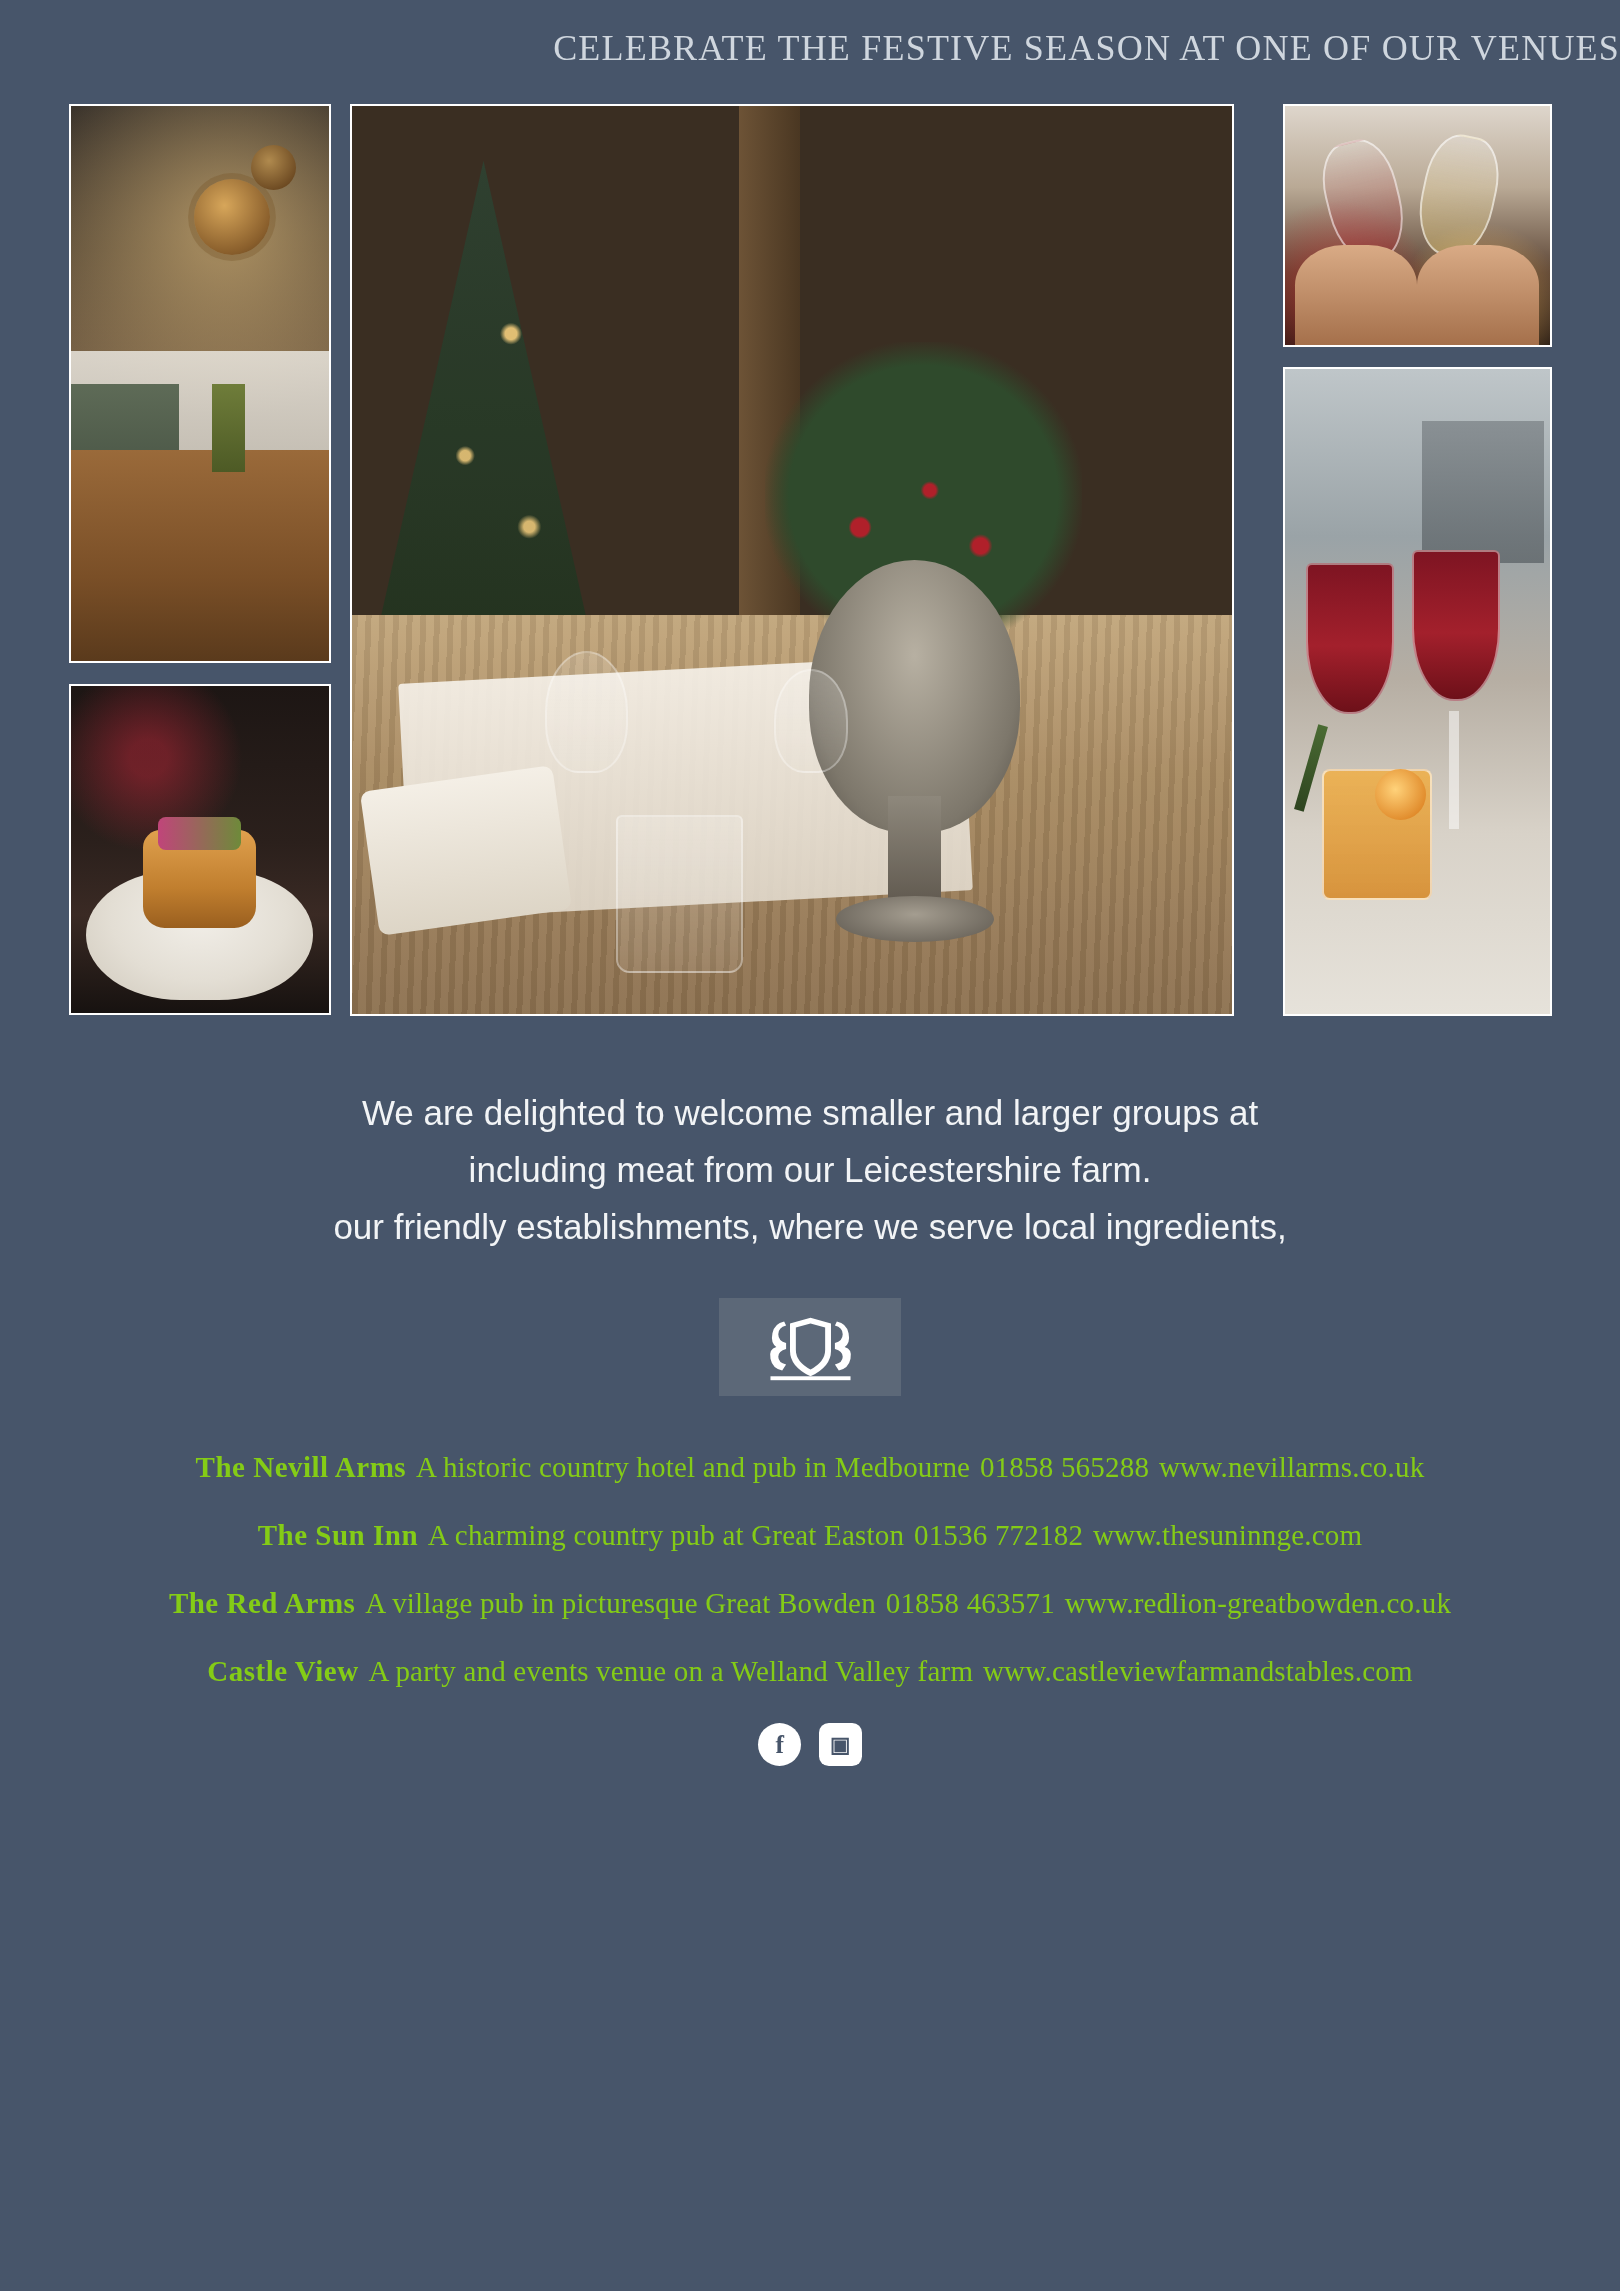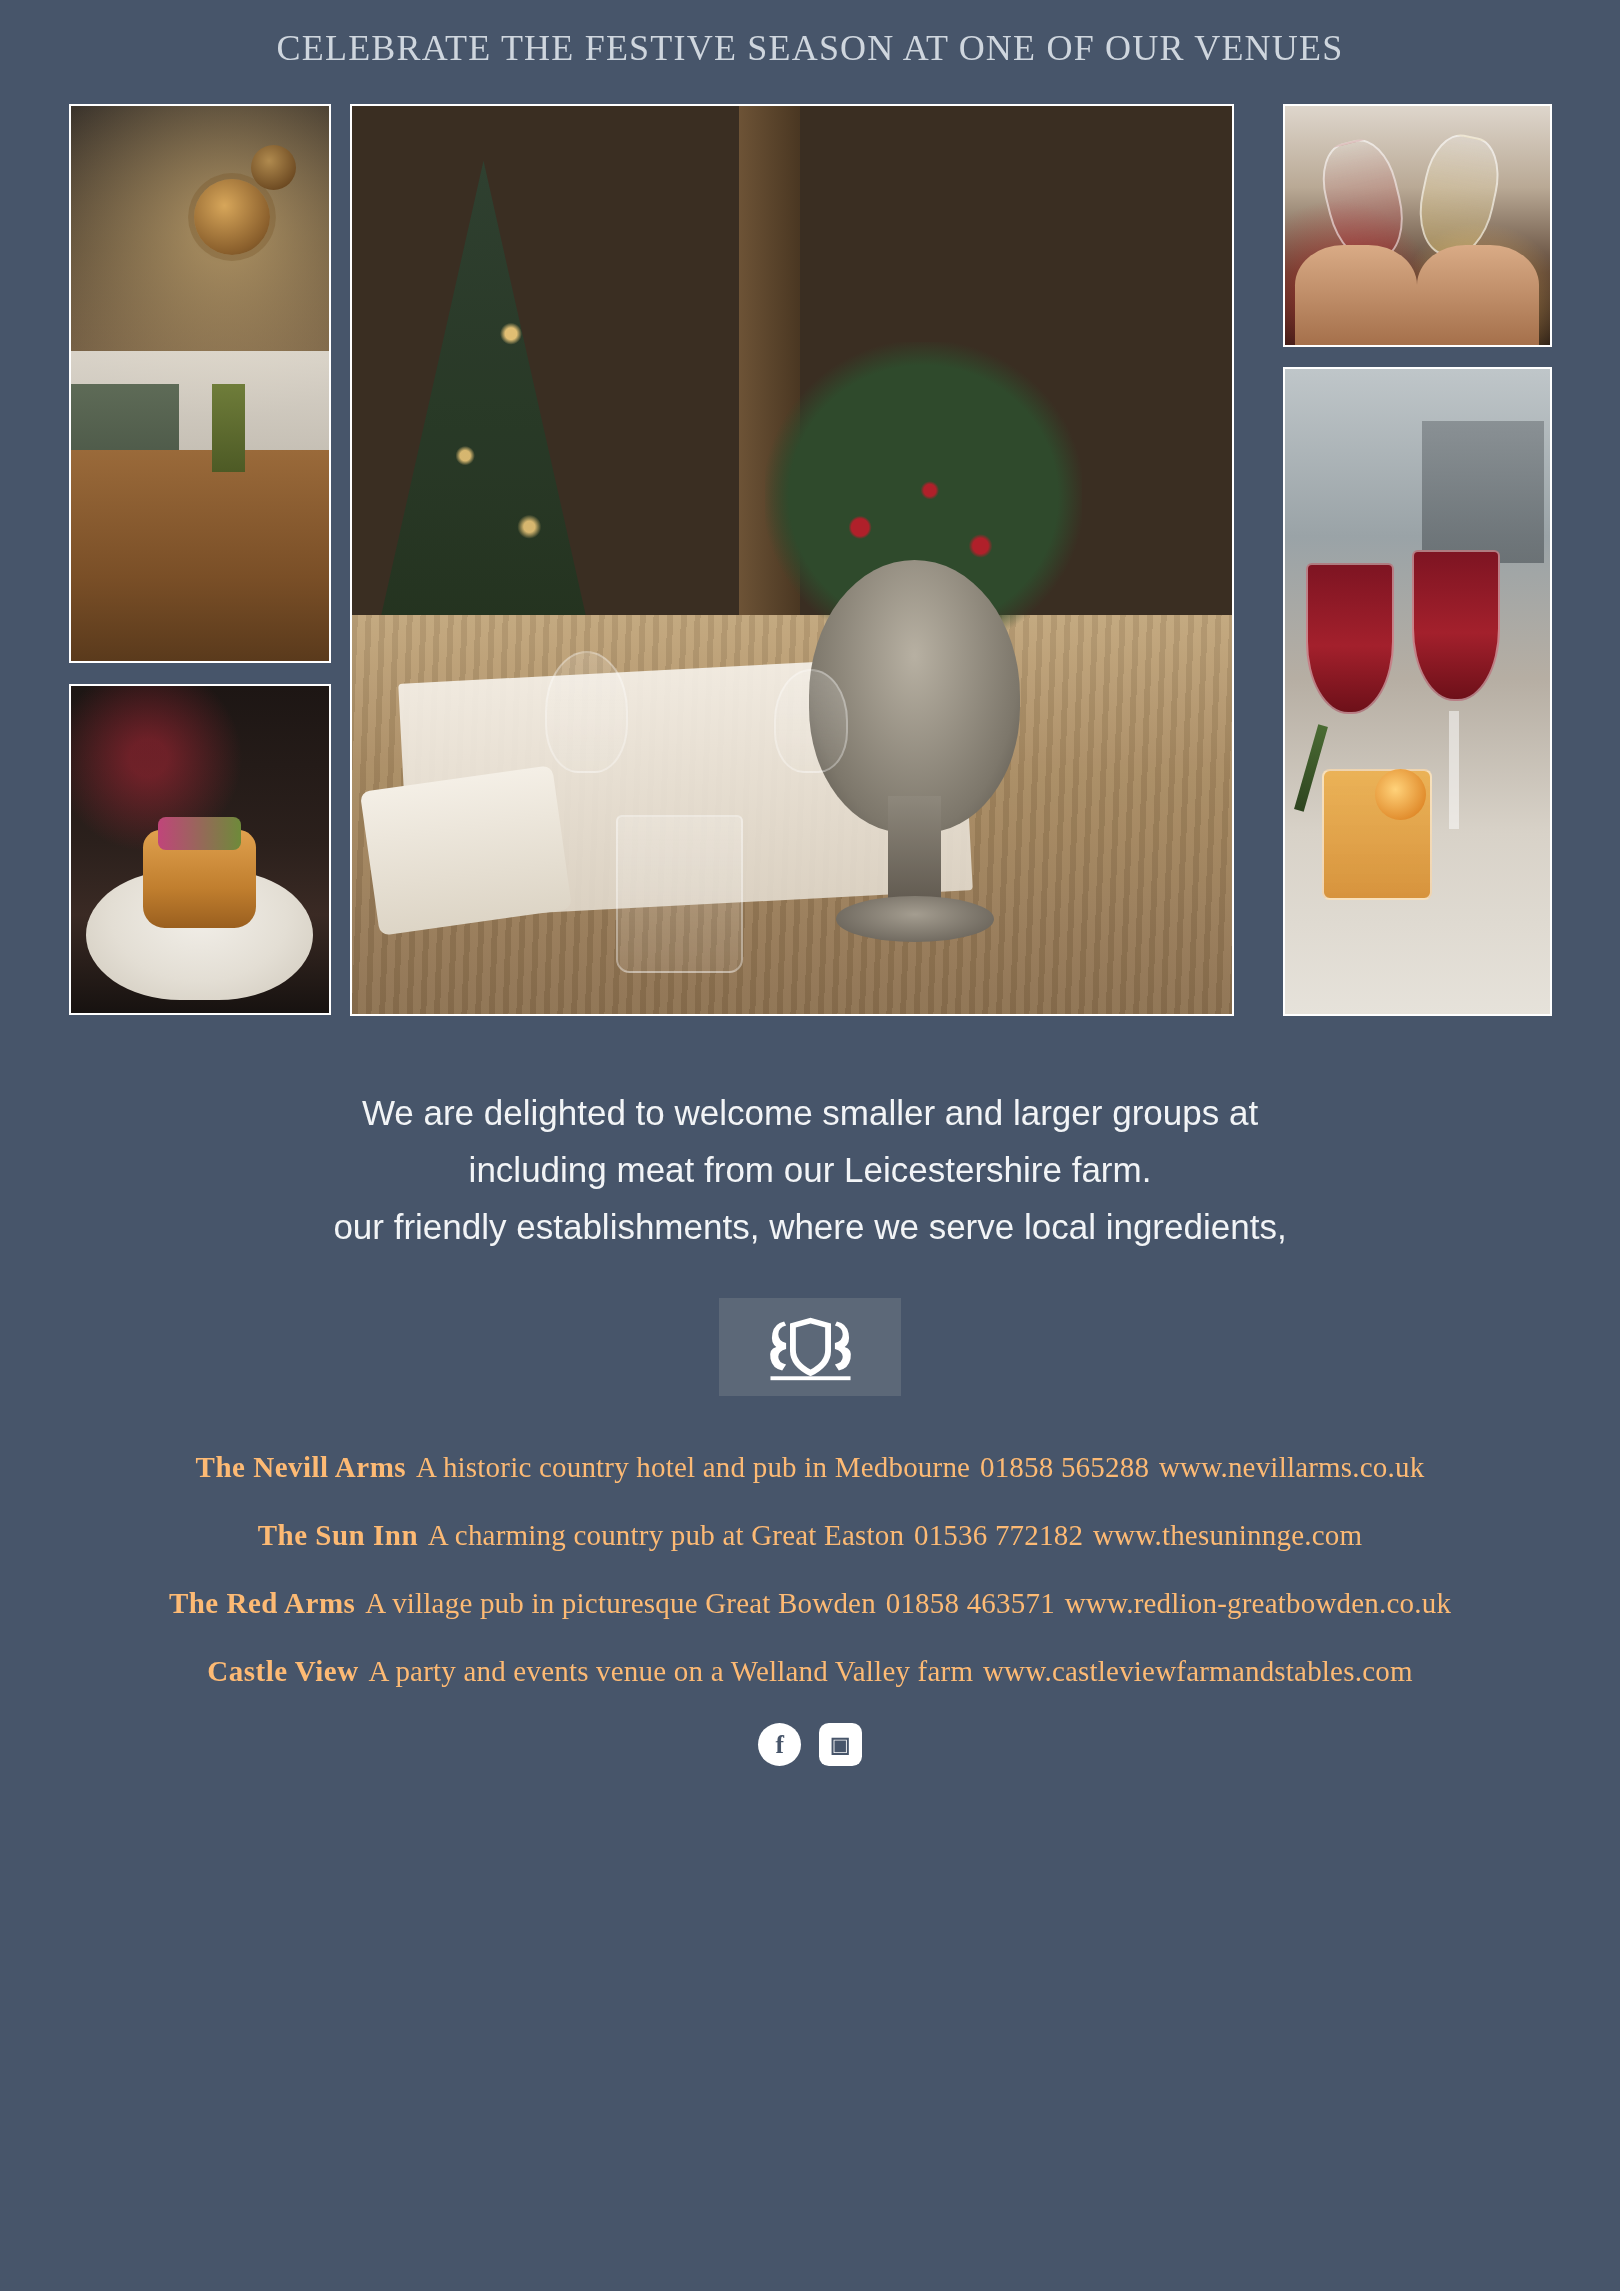--- a/index.html
+++ b/index.html
@@ -32,21 +32,21 @@
     color: #ffffff;
     font-size: 78px;
     line-height: 1.08;
     letter-spacing: 1.5px;
     padding-top: 47px;
     text-transform: uppercase;
   }
   .headline .line2 { display: block; }
   .subhead {
     font-family: "Liberation Serif", serif;
-    text-align: center;
+    text-align: right;
     color: #cfd6de;
     font-size: 36px;
     letter-spacing: 1.2px;
     margin-top: 27.4px;
     text-transform: uppercase;
   }
 
   
   .collage {
     position: relative;
@@ -294,21 +294,21 @@
 
   
   .venues {
     margin: 55px auto 0 auto;
     width: 1490px;
     text-align: center;
     font-family: "Liberation Serif", serif;
   }
   .venue {
     font-size: 29px;
-    color: #fdba74;
+    color: #84cc16;
     margin: 4px 0 35px 0;
     letter-spacing: 0.2px;
   }
   .venue .name {
     font-weight: 700;
     letter-spacing: 0.5px;
   }
   .venue .desc { font-weight: 400; }
   .venue .phone { font-weight: 400; }
   .venue .web { font-weight: 400; }

